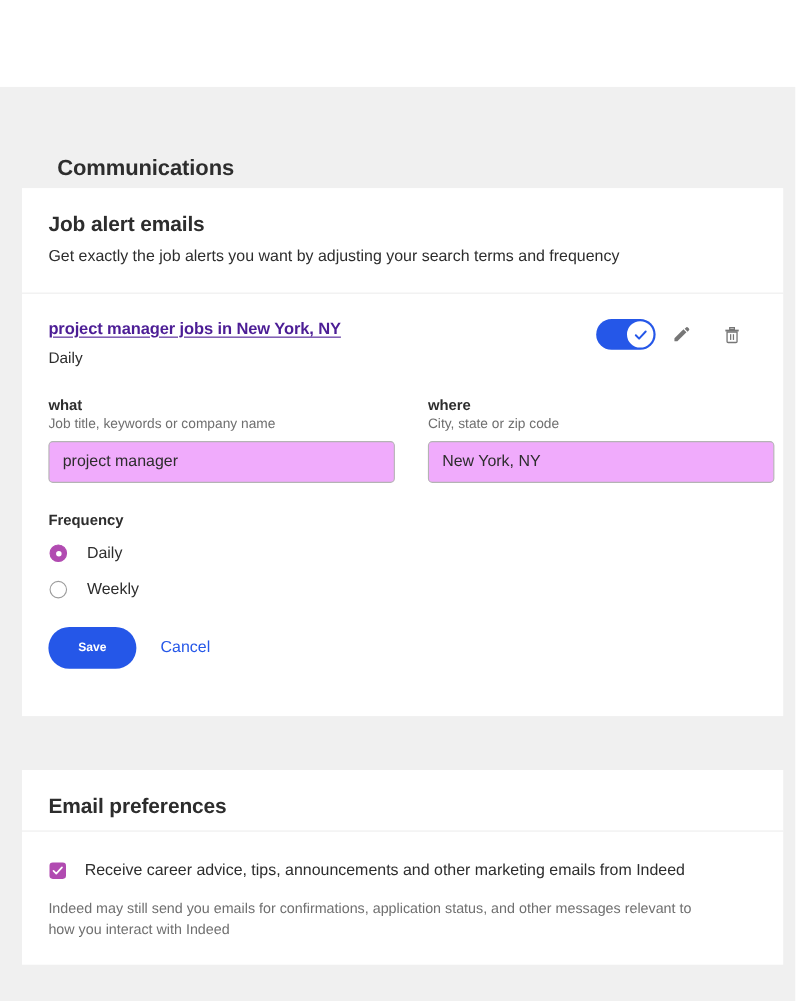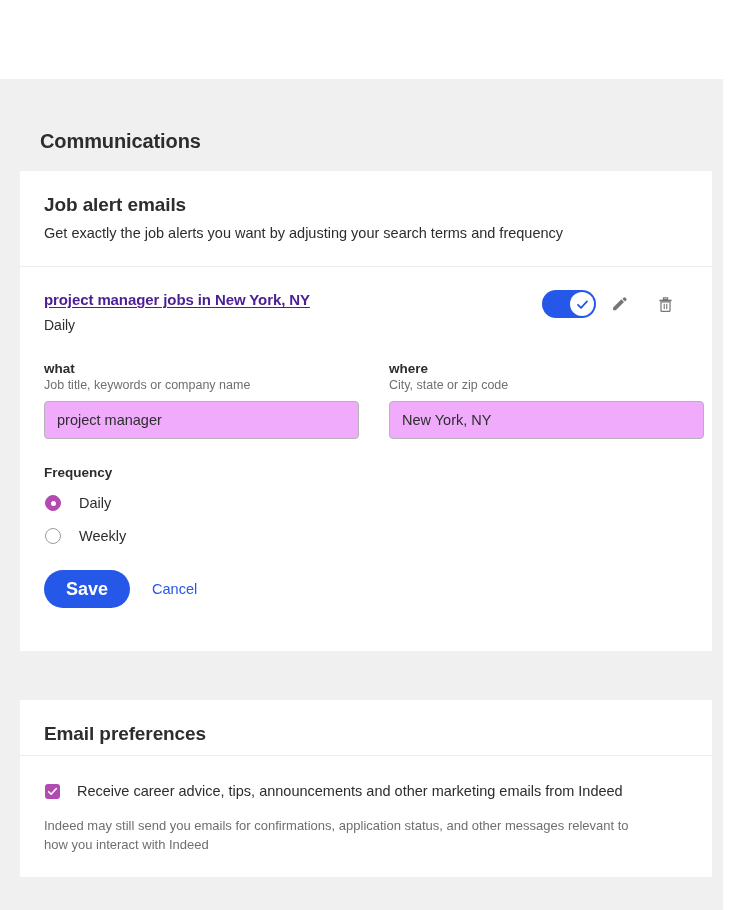--- a/index.html
+++ b/index.html
@@ -54,21 +54,21 @@
   }
 
   .section-title {
     position: absolute;
     left: 36px;
     top: 47px;
     font-size: 20px;
     font-weight: bold;
     color: #2d2d2d;
     letter-spacing: -0.1px;
-    margin: 4px;
+    margin: 16px;
   }
 
   
   .card {
     position: absolute;
     left: 20px;
     width: 692px;
     background: #ffffff;
     box-sizing: border-box;
   }
@@ -279,21 +279,21 @@
     margin-top: 20px;
   }
   .btn-save {
     height: 38px;
     min-width: 80px;
     padding: 0 22px;
     border: none;
     border-radius: 19px;
     background: #2557e8;
     color: #ffffff;
-    font-size: 18px;
+    font-size: 11px;
     font-weight: bold;
     font-family: "Liberation Sans", sans-serif;
     cursor: pointer;
     text-align: center;
   }
   .btn-cancel {
     margin-left: 22px;
     font-size: 14.5px;
     color: #2557e8;
     cursor: pointer;

